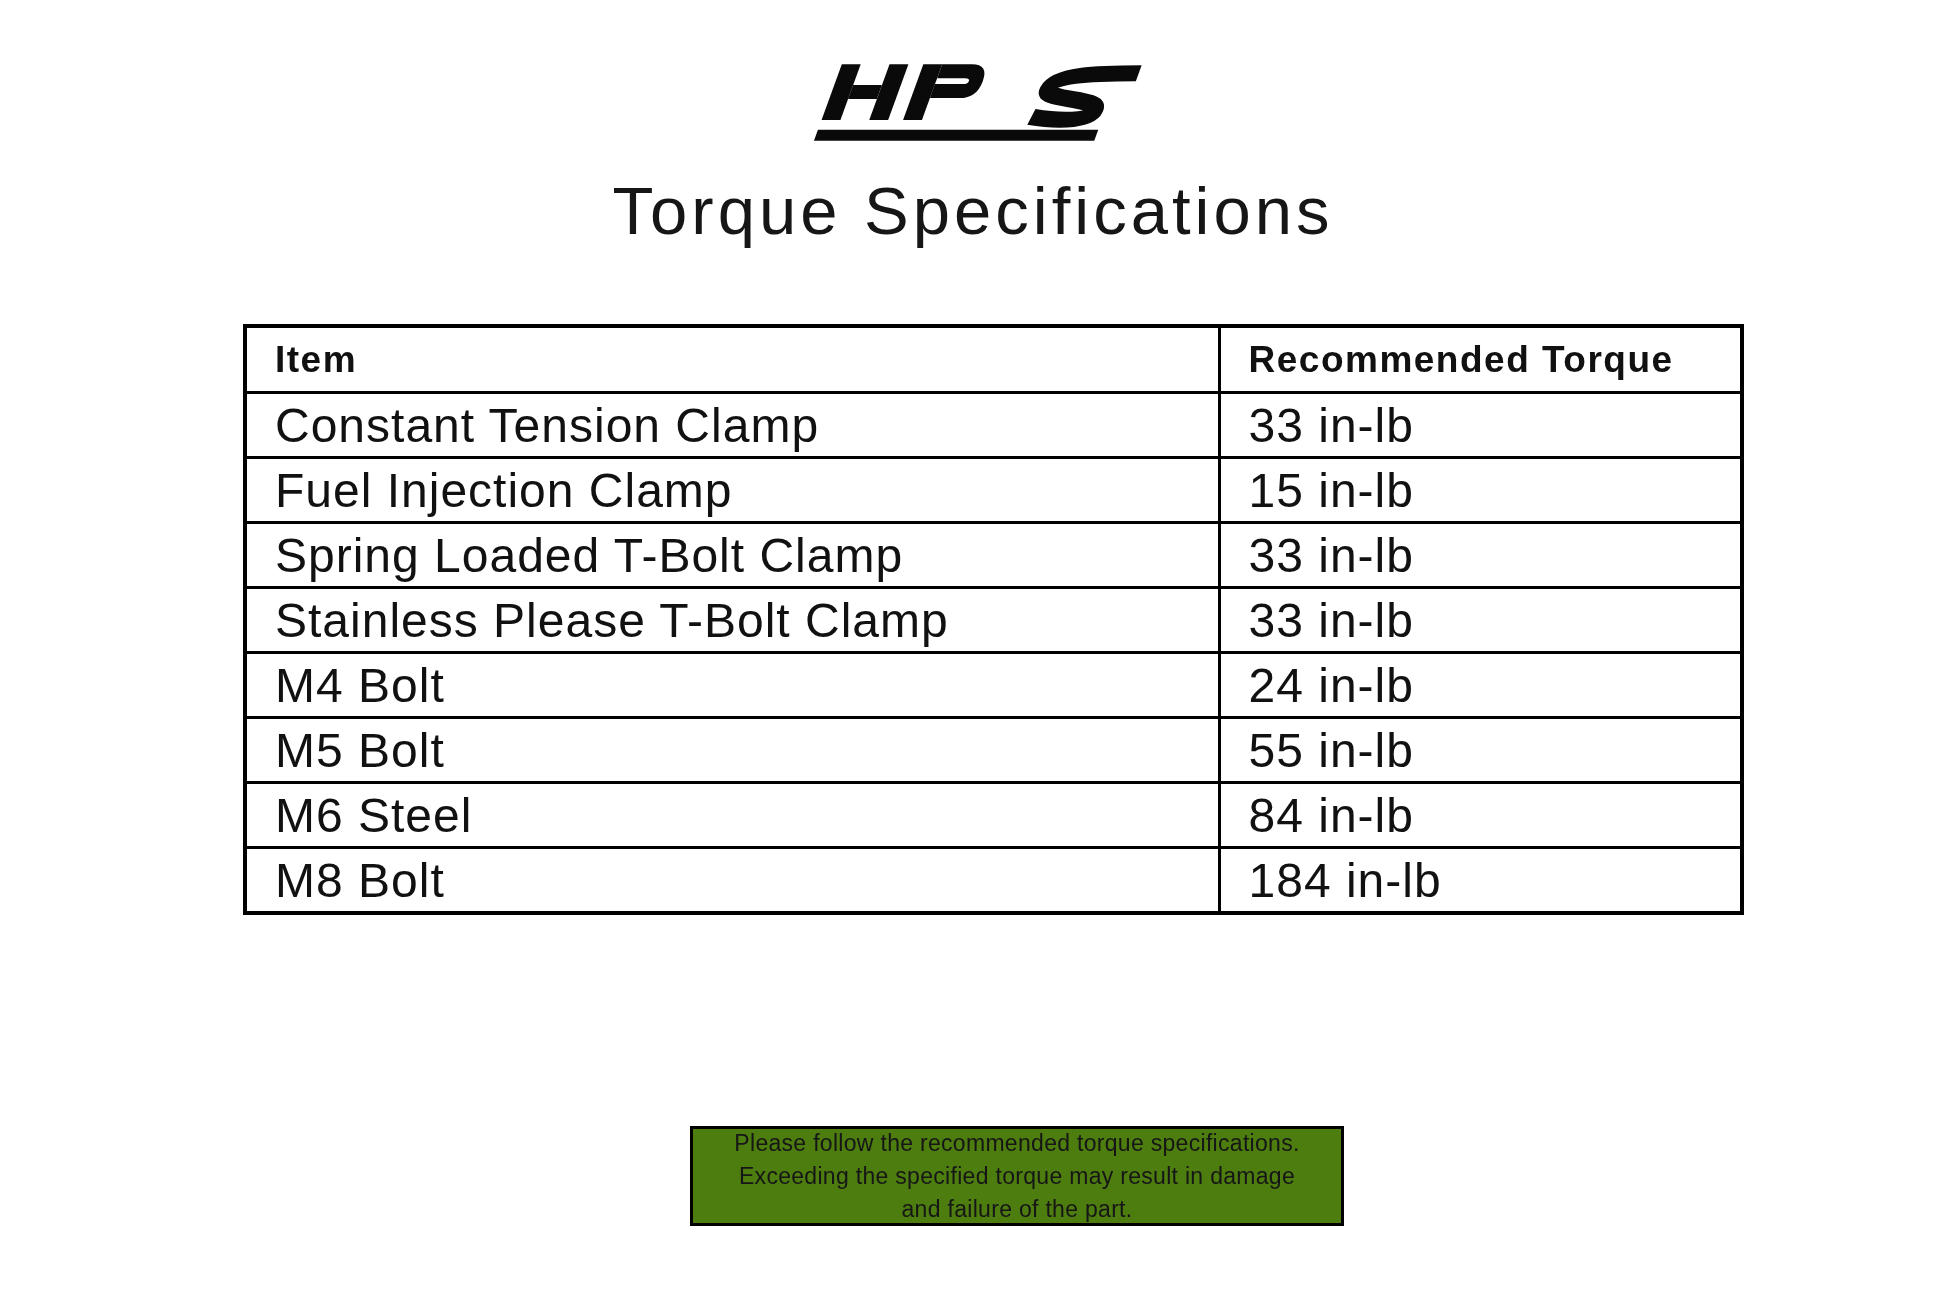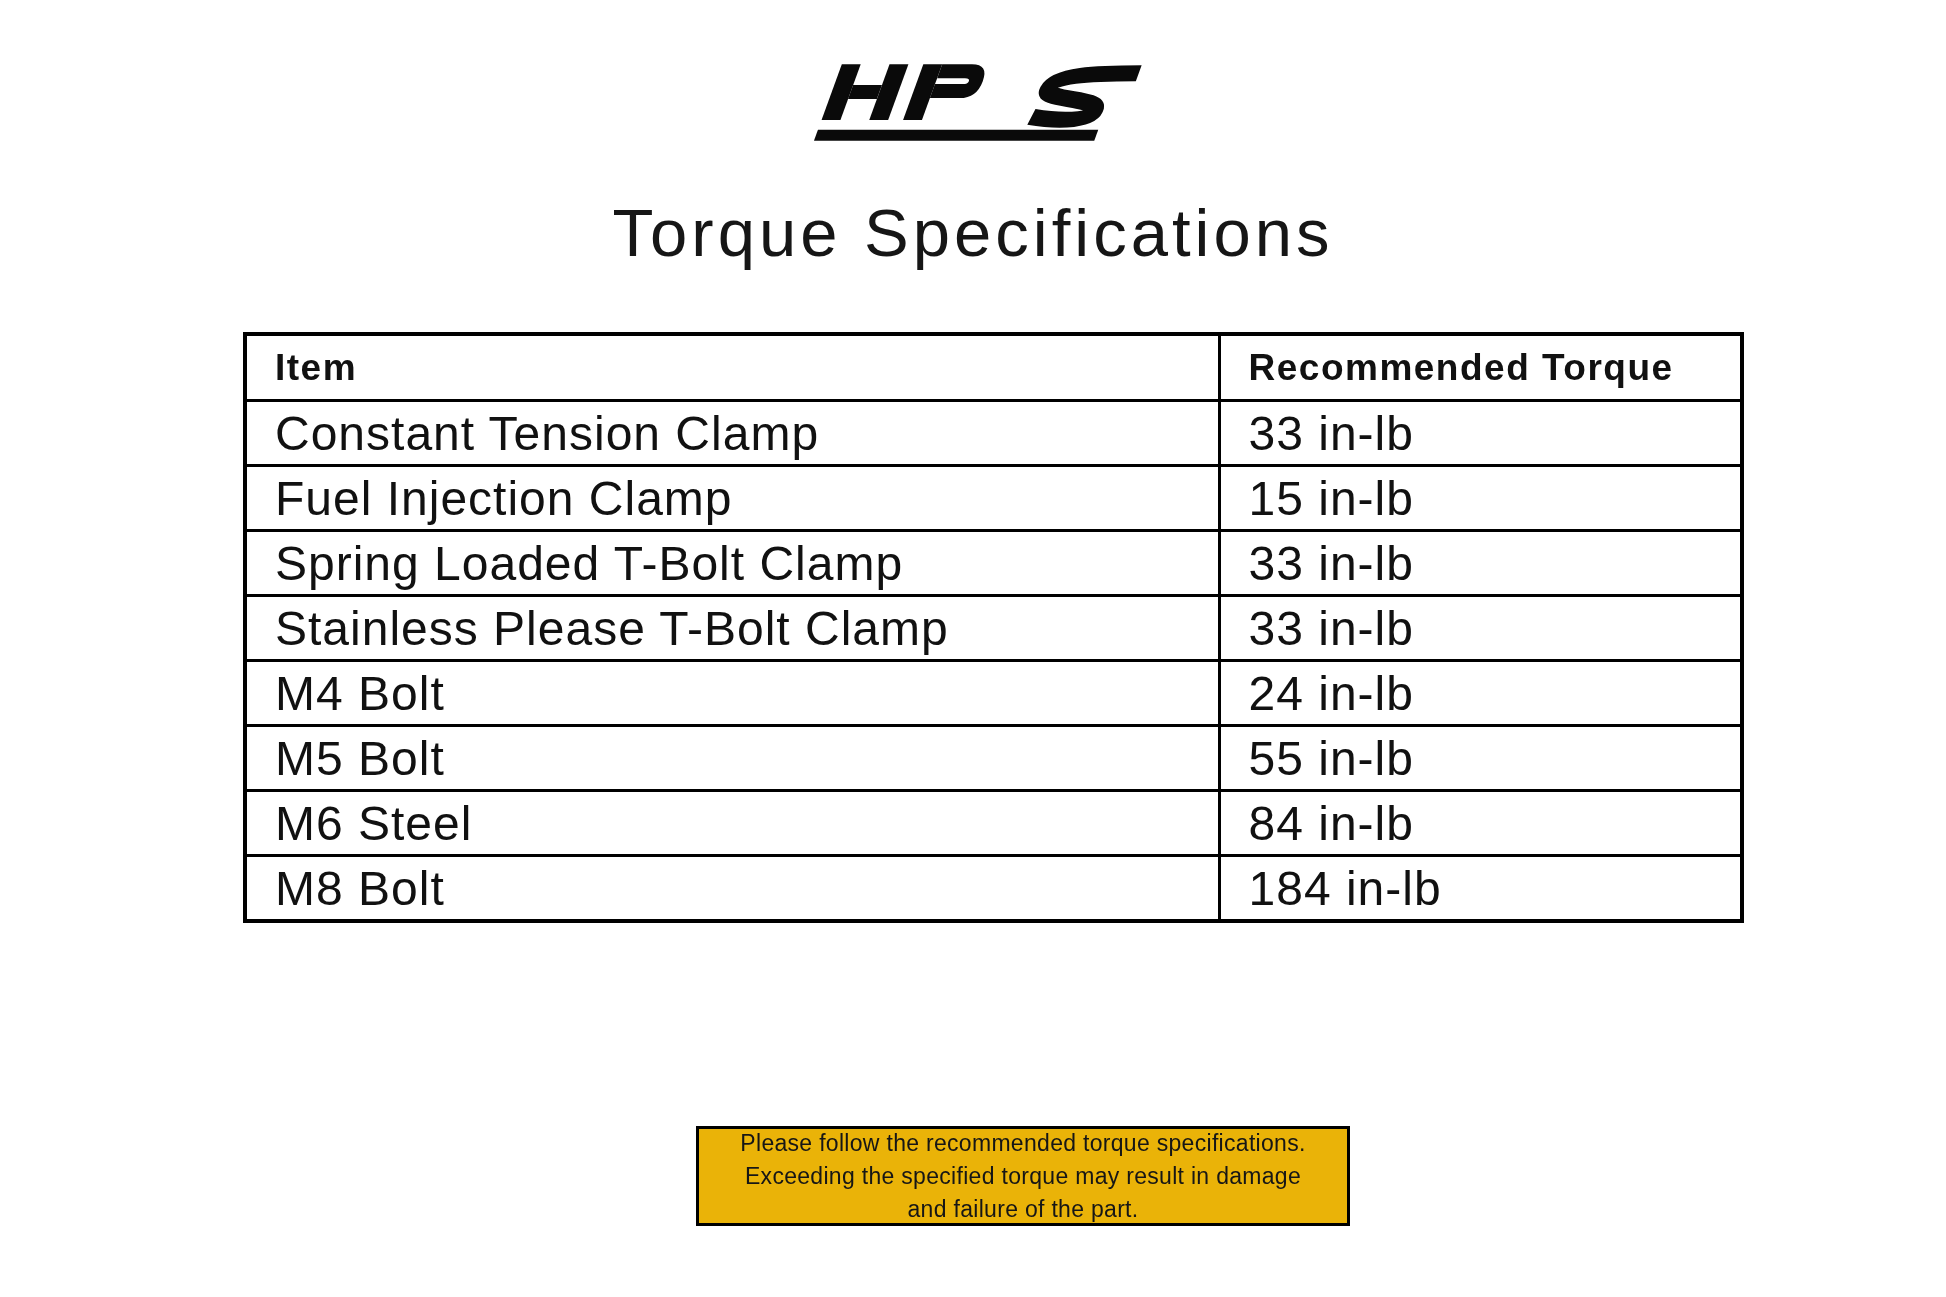--- a/index.html
+++ b/index.html
@@ -22,34 +22,34 @@
   .logo {
     position: absolute;
     left: 812px;
     top: 64px;
     width: 330px;
     height: 78px;
   }
   .title {
     position: absolute;
     left: 0;
-    top: 194px;
+    top: 172px;
     width: 100%;
     margin: 0;
     text-align: center;
     font-size: 67px;
     font-weight: 400;
     letter-spacing: 4px;
     color: #161616;
     white-space: nowrap;
   }
   table.spec-table {
     position: absolute;
     left: 243px;
-    top: 332px;
+    top: 324px;
     width: 1497px;
     border-collapse: collapse;
     table-layout: fixed;
     border: 4px solid #000000;
     padding-left: 12px;
   }
   .spec-table col.c1 { width: 974px; }
   .spec-table col.c2 { width: 523px; }
   .spec-table th, .spec-table td {
     border: 3px solid #000000;
@@ -72,31 +72,30 @@
     font-weight: 400;
   }
   .note {
     position: absolute;
     left: 690px;
     top: 1126px;
     width: 654px;
     height: 100px;
     box-sizing: border-box;
     border: 3px solid #000000;
-    background: #eab308;
+    background: #4d7c0f;
     display: flex;
     flex-direction: column;
     justify-content: center;
     align-items: center;
     text-align: center;
     font-size: 23px;
     line-height: 33px;
     letter-spacing: 0.3px;
     color: #161616;
-    margin-left: 6px;
   }
 </style>
 </head>
 <body>
 
 <div class="page">
 
   <div class="logo">
     <span class="visually-hidden">HPS</span>
     <svg width="330" height="78" viewBox="0 0 332 78" xmlns="http://www.w3.org/2000/svg" aria-hidden="true">

